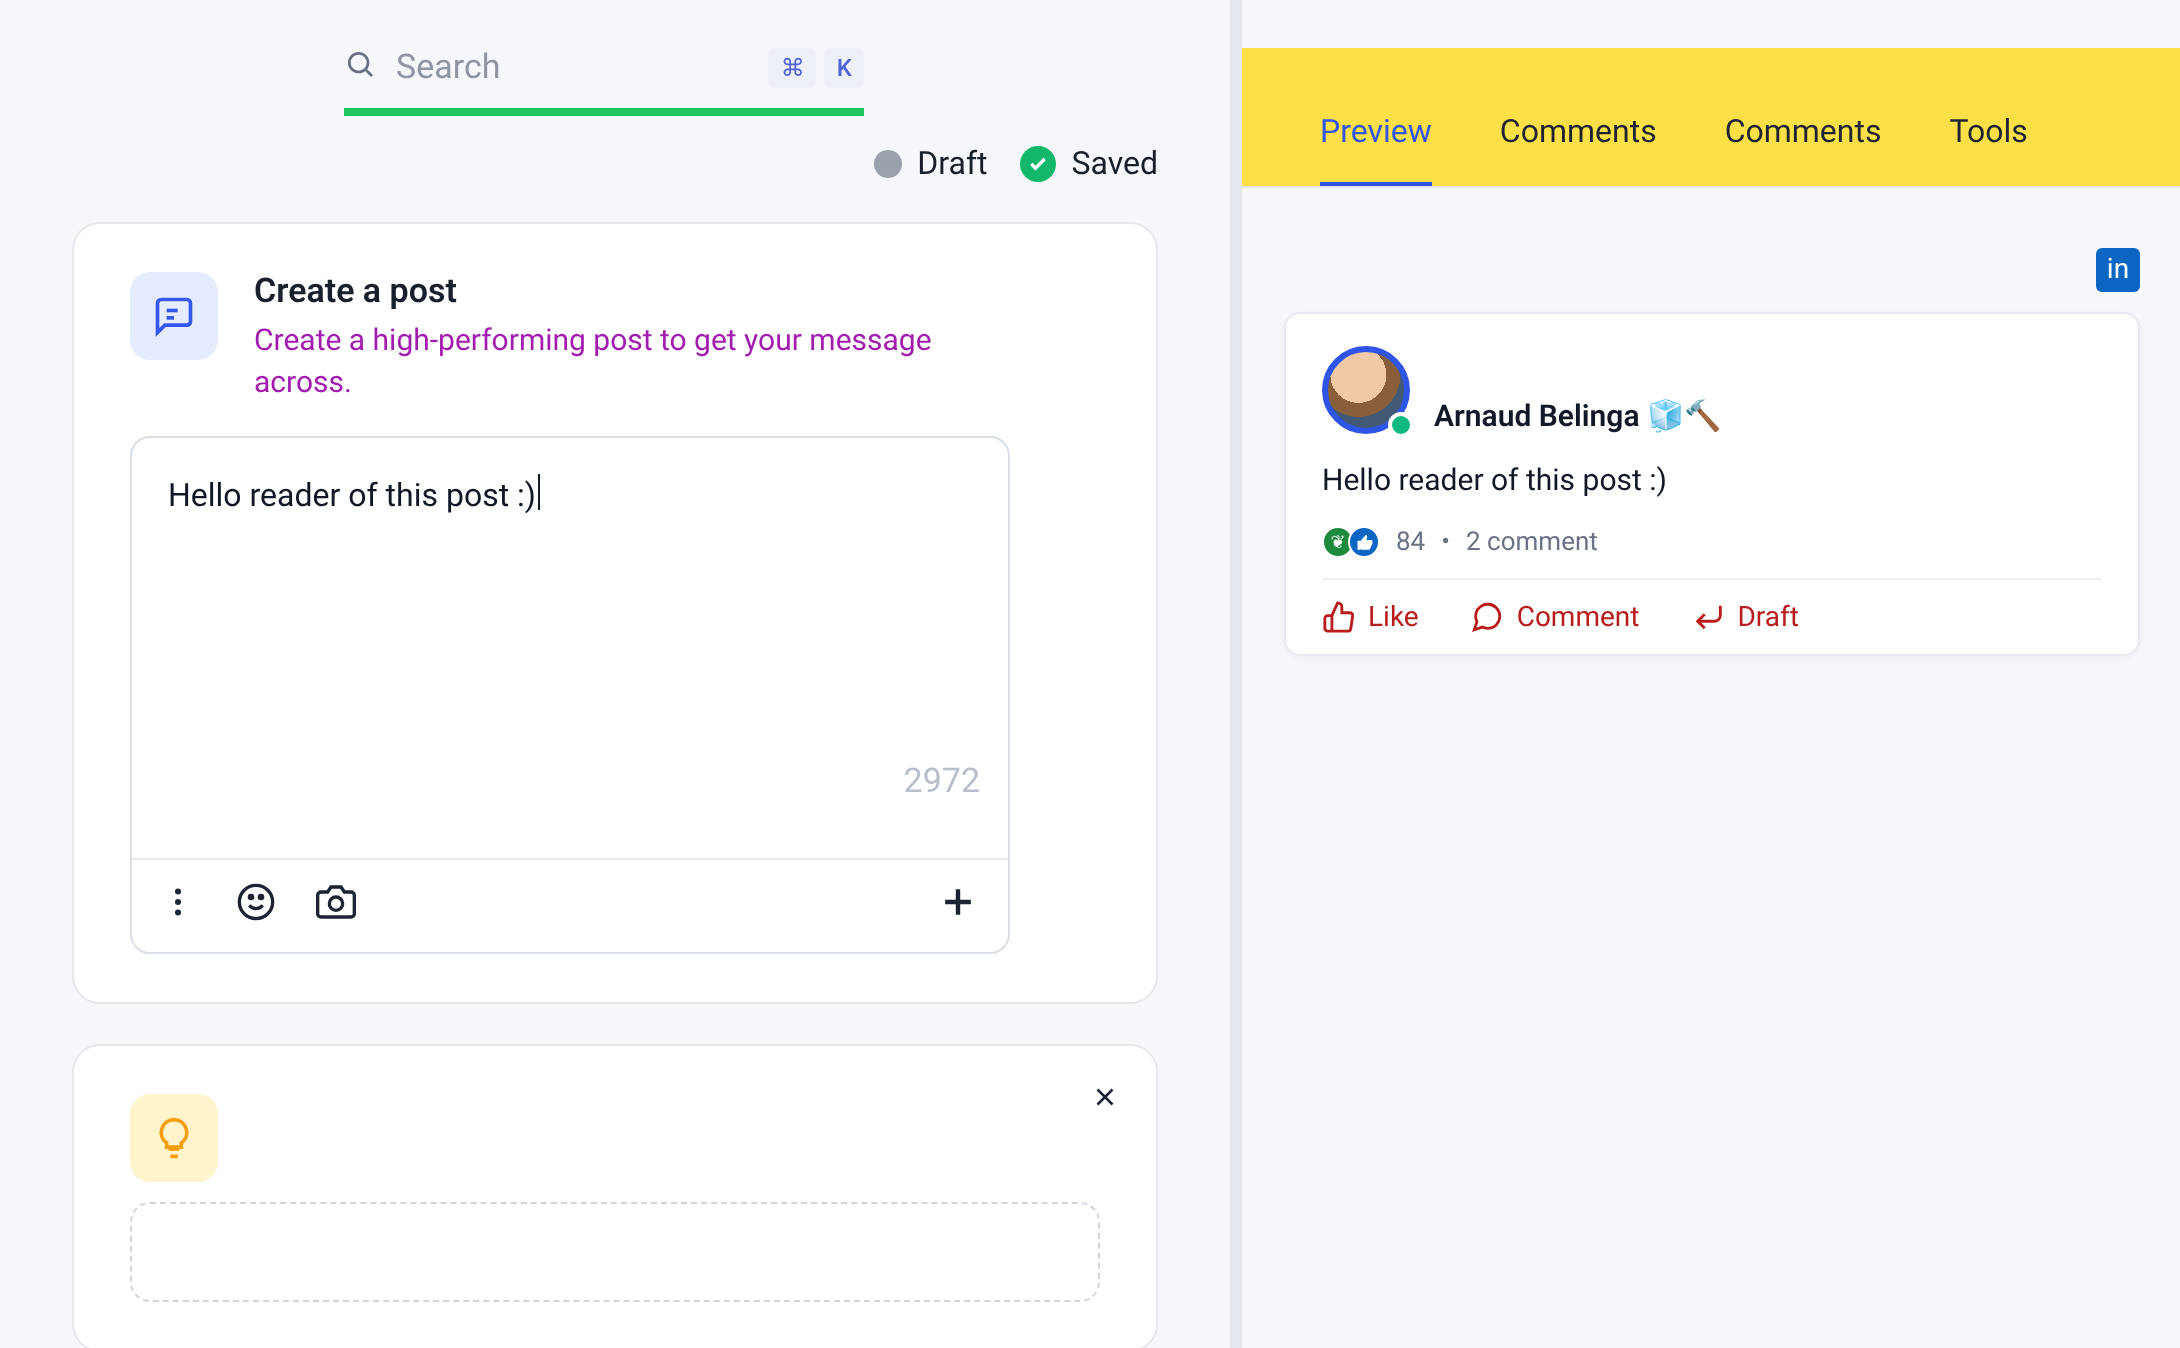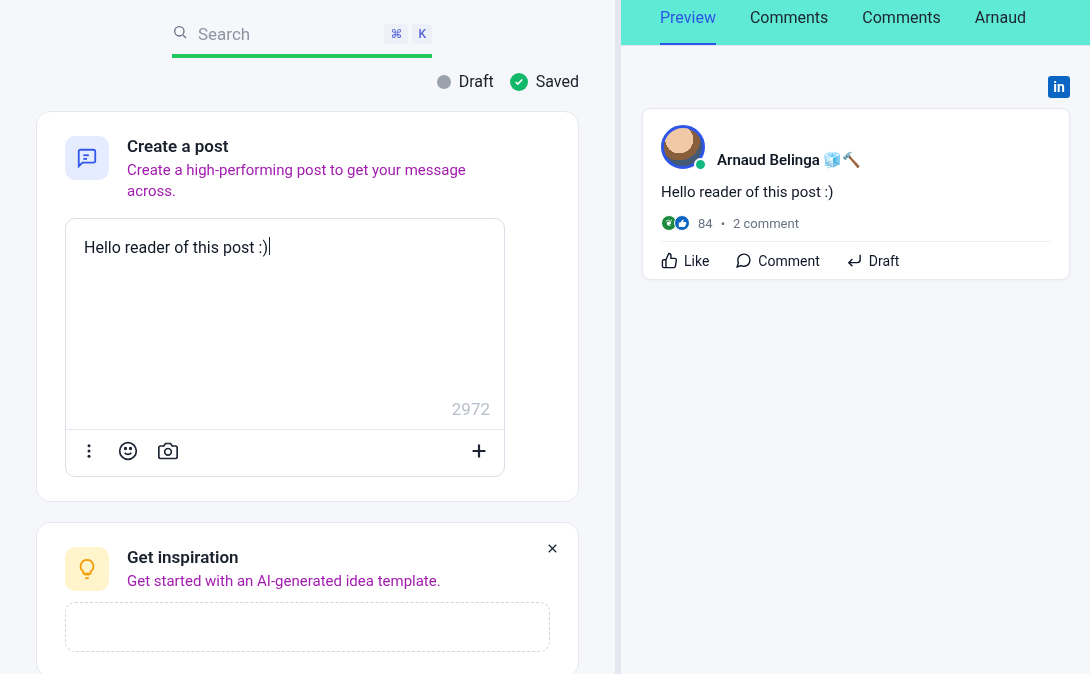--- a/index.html
+++ b/index.html
@@ -29,52 +29,52 @@
     .icon-tile.blue { background: #e6ecff; color: #3458eb; }
     .icon-tile.yellow { background: #fff4cc; color: #f59e0b; }
     .card-title { font-size: 17px; font-weight: 600; color: #18202b; }
     .card-sub { font-size: 15px; color: #a21caf; margin-top: 4px; line-height: 1.4; max-width: 360px; }
     .close-x { position: absolute; top: 18px; right: 18px; color: #1c2433; cursor: pointer; }
 
     
     .editor-box { border: 1px solid #d9dee7; border-radius: 10px; overflow: hidden; width: 440px; }
     .editor-text { padding: 18px 18px 96px 18px; min-height: 210px; font-size: 16px; color: #111826; position: relative; }
     .caret::after { content: ''; display: inline-block; width: 1px; height: 18px; background: #17202a; margin-left: 1px; vertical-align: -2px; }
-    .char-count { position: absolute; bottom: 10px; right: 14px; color: #b8bfca; font-size: 17px; }
+    .char-count { position: absolute; bottom: 28px; right: 14px; color: #b8bfca; font-size: 17px; }
     .editor-bar { display: flex; align-items: center; padding: 10px 14px; border-top: 1px solid #e6e8ee; gap: 20px; }
     .editor-bar .tool { color: #1c2433; cursor: pointer; }
     .editor-bar .spacer { flex: 1; }
     .plus { color: #3458eb; }
 
     
     .dashed { border: 1.5px dashed #d0d5dd; border-radius: 10px; height: 50px; margin-top: 10px; }
 
     
-    .tabs { display: flex; gap: 34px; padding: 8px 44px 0 44px; border-bottom: 1px solid #e2e5ee; background: #5eead4; }
+    .tabs { display: flex; gap: 34px; padding: 32px 44px 0 44px; border-bottom: 1px solid #e2e5ee; background: #fde047; margin-top: 24px; }
     .tab { padding-bottom: 16px; font-size: 16px; color: #1f2432; cursor: pointer; border-bottom: 2px solid transparent; }
     .tab.active { color: #2f55e6; border-bottom-color: #2f55e6; }
 
     .preview-wrap { padding: 30px 20px 0 26px; }
     .linkedin-badge { display: flex; justify-content: flex-end; margin-bottom: 10px; }
-    .linkedin-badge .sq { width: 22px; height: 22px; background: #0a66c2; color: #fff; display: flex; align-items: center; justify-content: center; font-size: 14px; font-weight: 700; border-radius: 3px; }
+    .linkedin-badge .sq { width: 22px; height: 22px; background: #0a66c2; color: #fff; display: flex; align-items: center; justify-content: center; font-size: 14px; font-weight: 400; border-radius: 3px; }
 
     .li-card { background: #fff; border: 1px solid #e6e9ef; border-radius: 8px; padding: 16px 18px 10px 18px; box-shadow: 0 1px 3px rgba(16,24,40,.04); }
     .li-head { display: flex; align-items: flex-end; gap: 12px; margin-bottom: 14px; }
     .avatar-wrap { position: relative; }
     .avatar { width: 44px; height: 44px; border-radius: 50%; border: 3px solid #2f55e6; background: radial-gradient(circle at 40% 30%, #f2c9a6 0 40%, #895f3b 40% 60%, #425a74 60%); }
     .presence { position: absolute; bottom: -2px; right: -2px; width: 13px; height: 13px; background: #10b981; border: 2px solid #fff; border-radius: 50%; }
     .li-name { font-size: 15px; font-weight: 600; color: #111826; }
     .li-body { font-size: 15px; color: #111826; margin-bottom: 14px; }
     .li-stats { display: flex; align-items: center; gap: 8px; font-size: 13px; color: #6a7383; padding-bottom: 10px; border-bottom: 1px solid #eceff4; }
     .react-cluster { display: flex; }
     .react-icn { width: 16px; height: 16px; border-radius: 50%; display: flex; align-items: center; justify-content: center; font-size: 9px; color: #fff; margin-left: -3px; border: 1px solid #fff; }
     .react-icn:first-child { margin-left: 0; background: #1e8a3e; }
     .react-icn:nth-child(2) { background: #0a66c2; }
     .li-actions { display: flex; gap: 26px; padding-top: 10px; }
-    .li-act { display: flex; align-items: center; gap: 6px; color: #0f172a; font-size: 14px; cursor: pointer; }
+    .li-act { display: flex; align-items: center; gap: 6px; color: #b91c1c; font-size: 14px; cursor: pointer; }
   </style>
 </head>
 <body>
 
 <div class="app">
   <div class="left-pane">
 
     <div class="search-row">
       <span class="icon">
         <svg width="16" height="16" viewBox="0 0 24 24" fill="none" stroke="currentColor" stroke-width="2">
@@ -165,38 +165,34 @@
           </svg>
       </span>
       <div class="card-header" style="margin-bottom:8px;">
         <div class="icon-tile yellow">
           <svg width="22" height="22" viewBox="0 0 24 24" fill="none" stroke="currentColor" stroke-width="2">
               <path d="M9 18h6"></path>
               <path d="M10 22h4"></path>
               <path d="M12 2a7 7 0 0 0-4 12.7V17h8v-2.3A7 7 0 0 0 12 2z"></path>
             </svg>
         </div>
-        <div>
-          <div class="card-title">Get inspiration</div>
-          <div class="card-sub">Get started with an AI-generated idea template.</div>
-        </div>
       </div>
       <div class="dashed"></div>
     </div>
 
   </div>
 
   <div class="scroll-hint"></div>
 
   <div class="right-pane">
     <div class="tabs">
       <div class="tab active">Preview</div>
       <div class="tab">Comments</div>
       <div class="tab">Comments</div>
-      <div class="tab">Arnaud</div>
+      <div class="tab">Tools</div>
     </div>
 
     <div class="preview-wrap">
       <div class="linkedin-badge">
         <div class="sq">in</div>
       </div>
 
       <div class="li-card">
         <div class="li-head">
           <div class="avatar-wrap">

